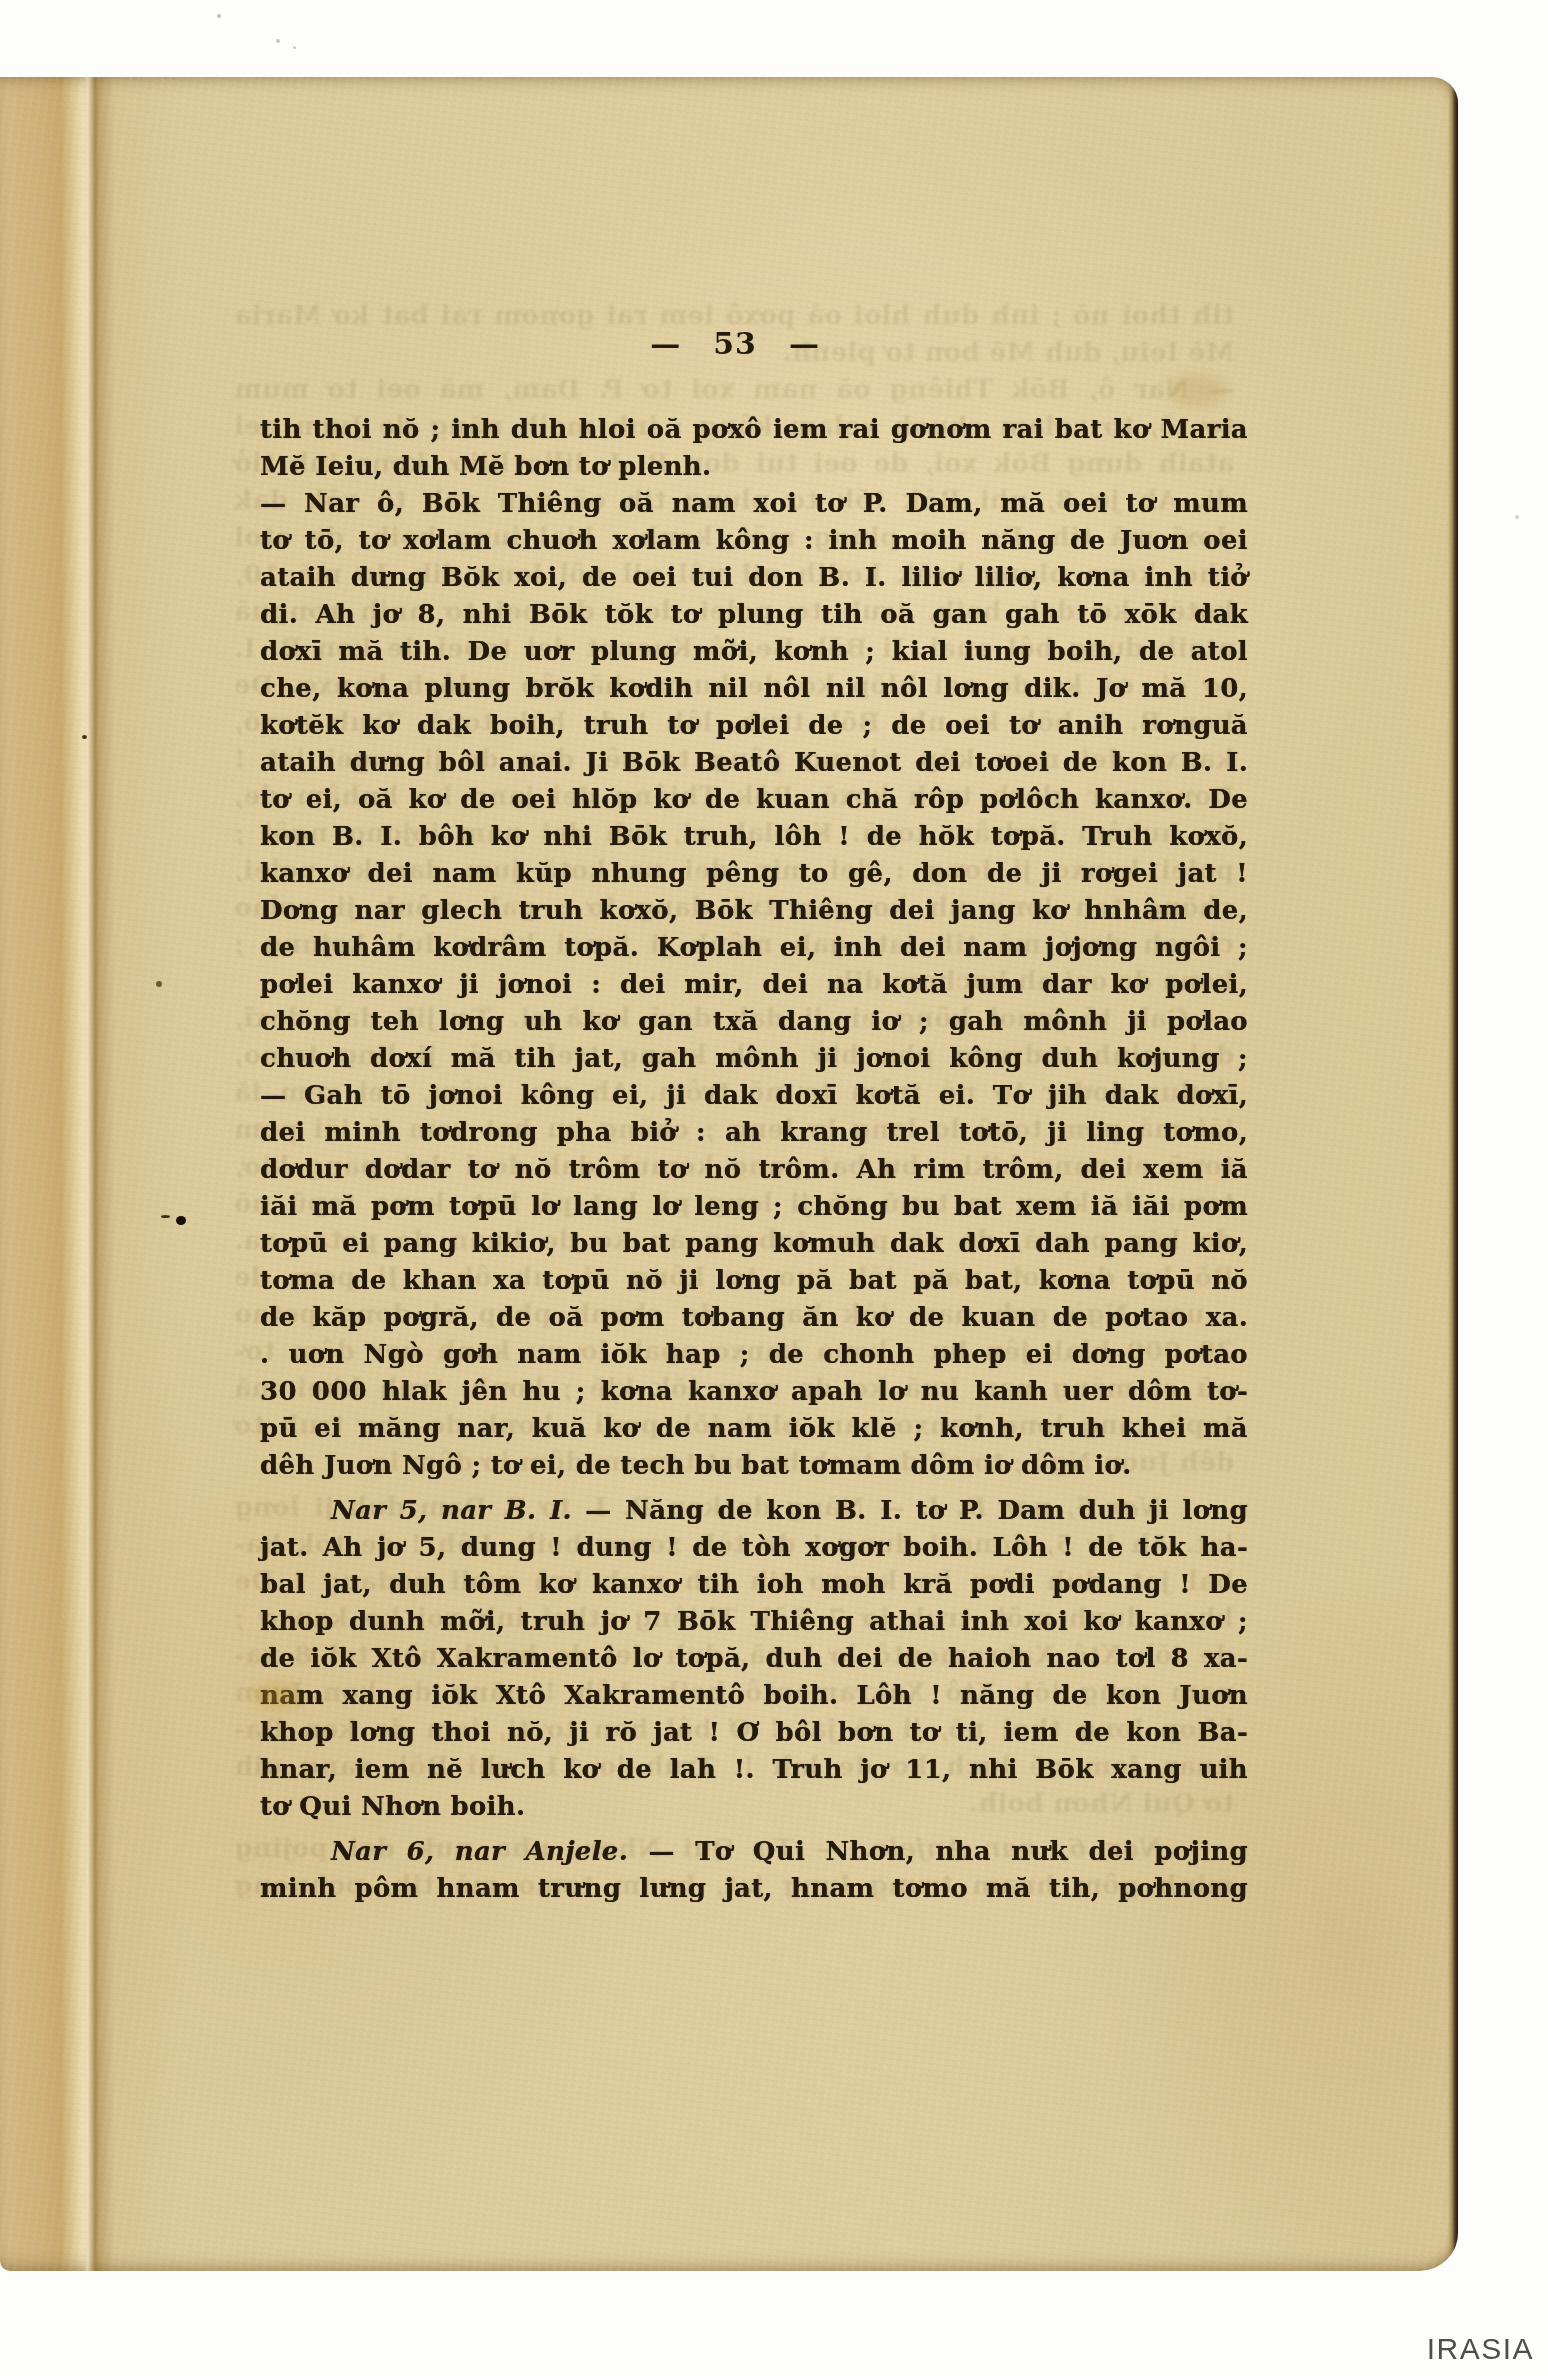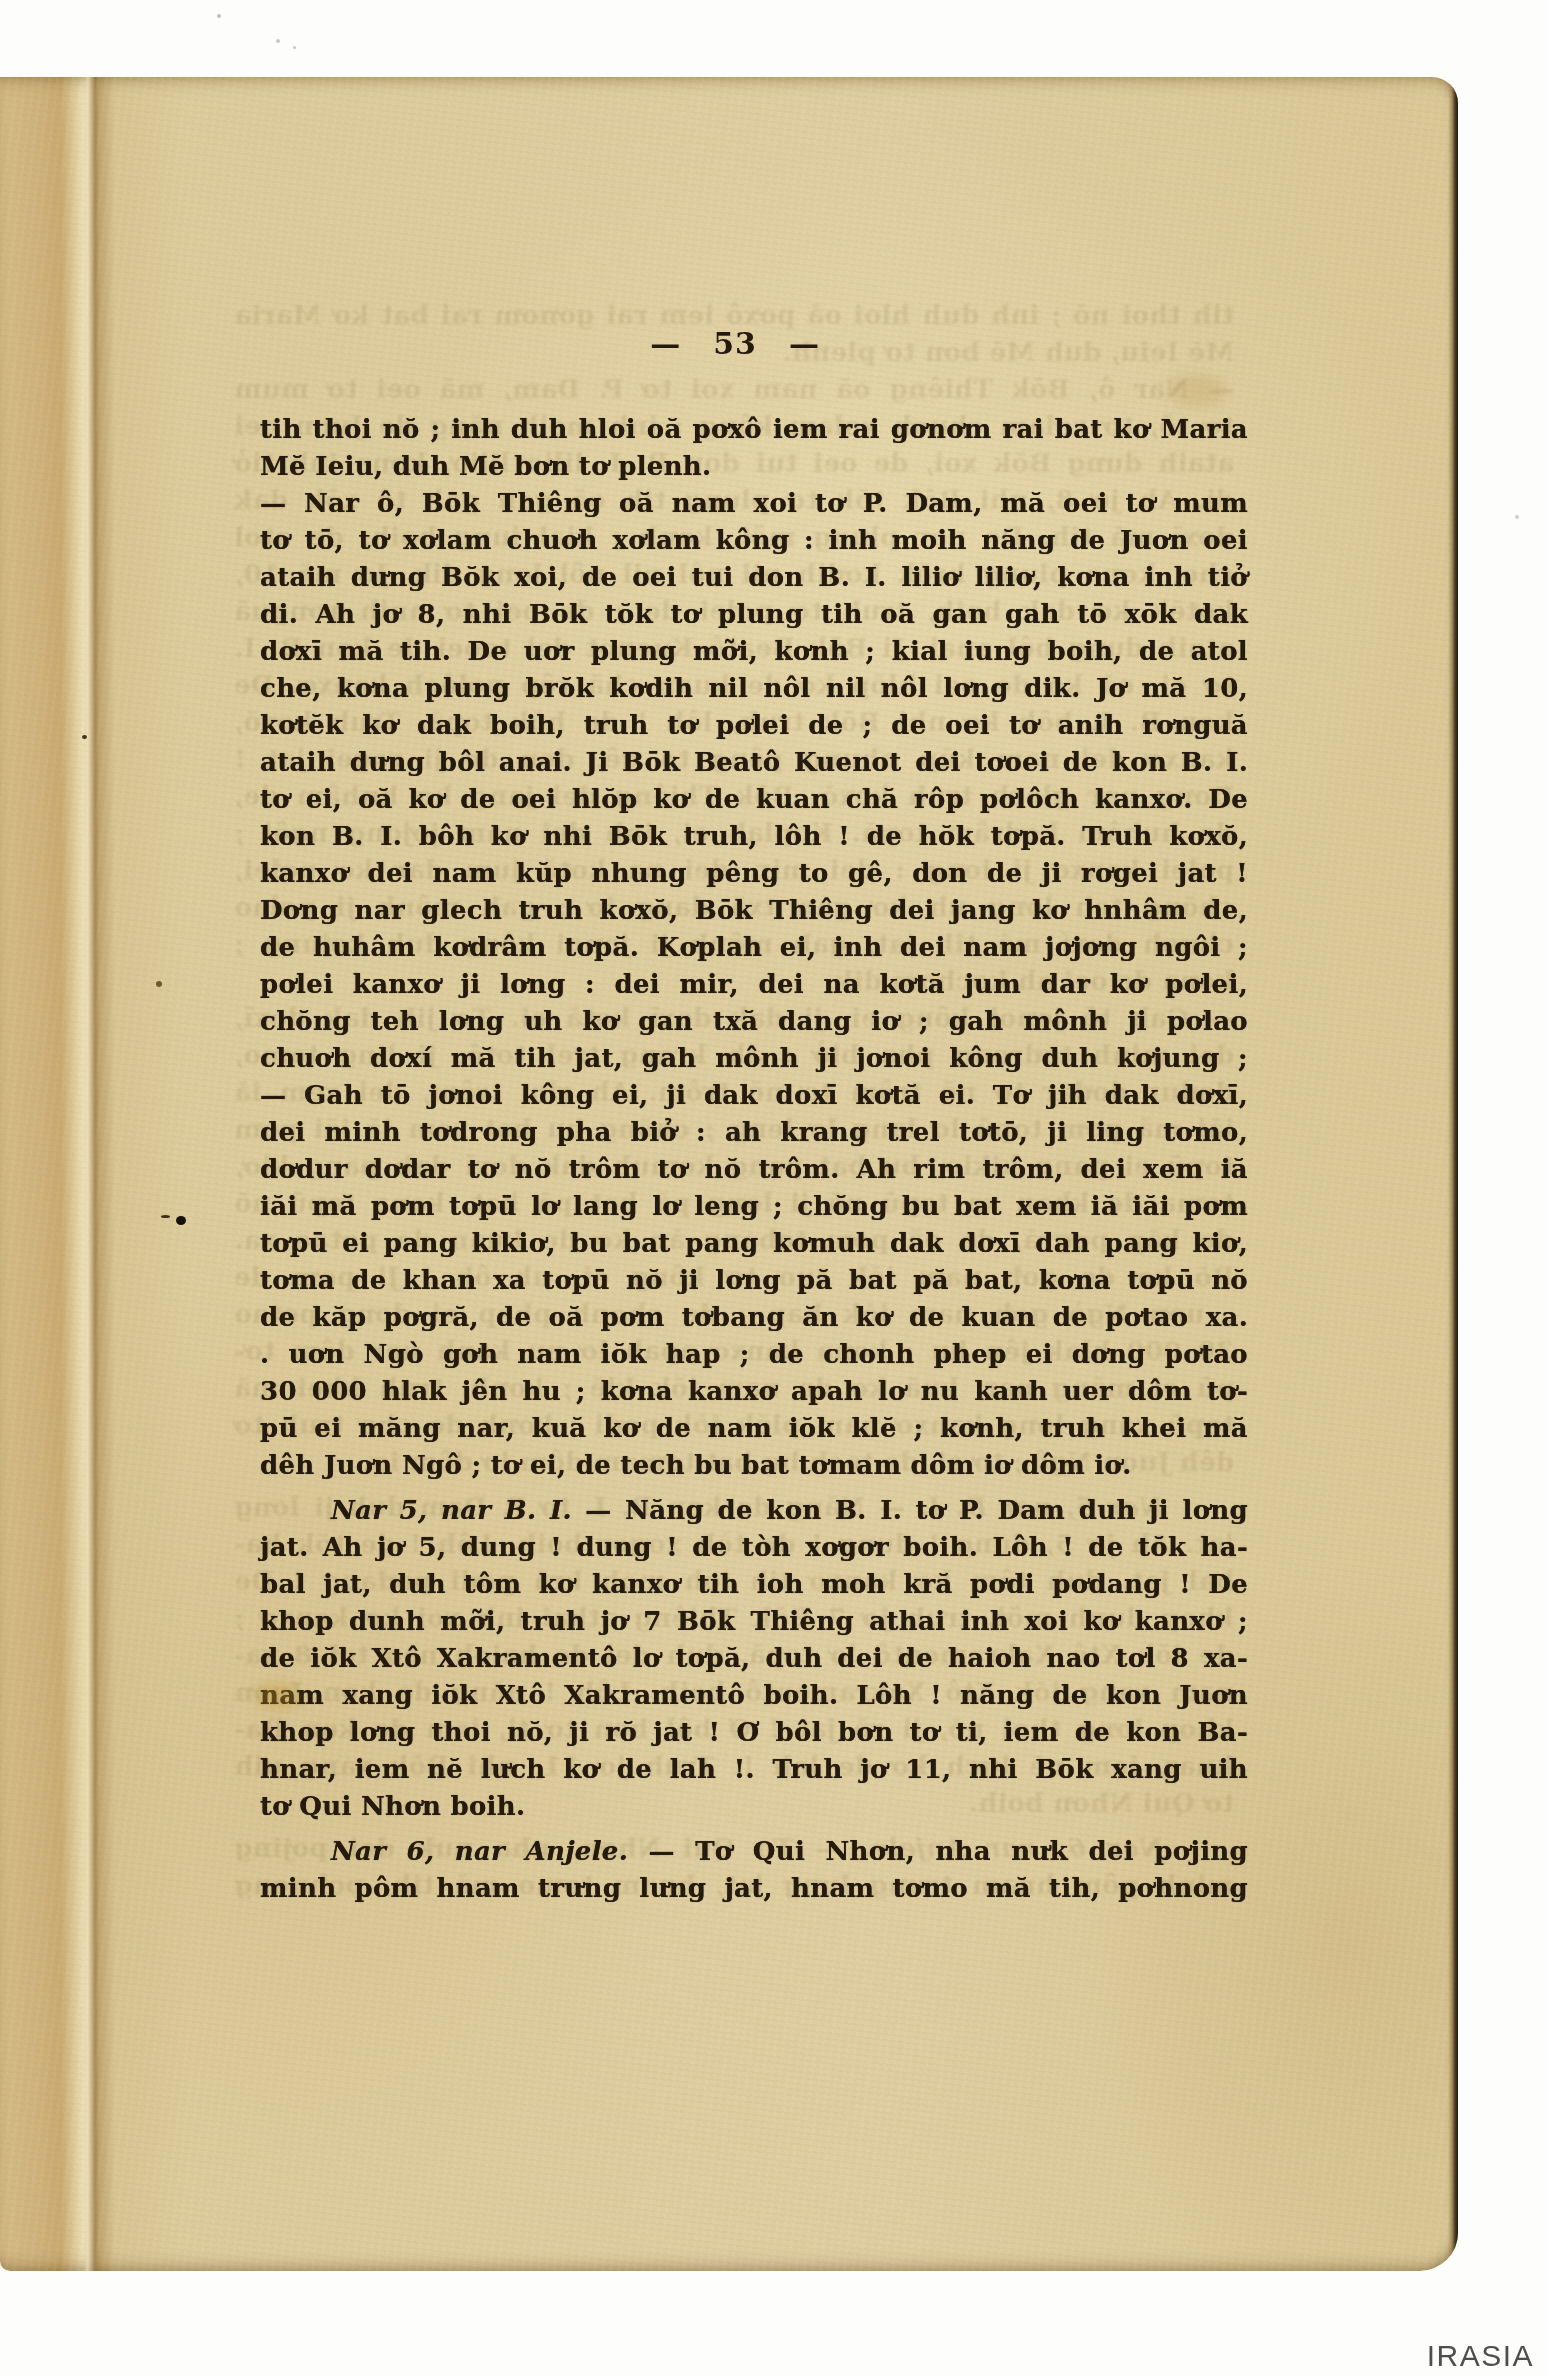--- a/index.html
+++ b/index.html
@@ -62,21 +62,21 @@
     position:absolute;left:234px;top:220px;width:1000px;
     transform:scale(-1,1);
     color:#6e5a26;opacity:.13;filter:blur(1.1px);
     pointer-events:none;
   }
   
   .speck{position:absolute;border-radius:50%;}
   .stain{position:absolute;border-radius:50%;filter:blur(6px);}
   
   .watermark{
-    position:absolute;right:14px;bottom:3px;
+    position:absolute;right:14px;bottom:10px;
     font-family:"Liberation Sans","DejaVu Sans",sans-serif;
     font-size:30px;color:#4e4e4e;letter-spacing:1.5px;
   }
 </style>
 </head>
 <body>
 
 <div class="page">
   <div class="gutter-crease"></div>
 
@@ -154,21 +154,21 @@
         <div class="line">di. Ah jơ 8, nhi Bōk tŏk tơ plung tih oă gan gah tō xōk dak</div>
         <div class="line">dơxī mă tih. De uơr plung mỡi, kơnh ; kial iung boih, de atol</div>
         <div class="line">che, kơna plung brŏk kơdih nil nôl nil nôl lơng dik. Jơ mă 10,</div>
         <div class="line">kơtĕk kơ dak boih, truh tơ pơlei de ; de oei tơ anih rơnguă</div>
         <div class="line">ataih dưng bôl anai. Ji Bōk Beatô Kuenot dei tơoei de kon B. I.</div>
         <div class="line">tơ ei, oă kơ de oei hlŏp kơ de kuan chă rôp pơlôch kanxơ. De</div>
         <div class="line">kon B. I. bôh kơ nhi Bōk truh, lôh ! de hŏk tơpă. Truh kơxŏ,</div>
         <div class="line">kanxơ dei nam kŭp nhung pêng to gê, don de ji rơgei jat !</div>
         <div class="line">Dơng nar glech truh kơxŏ, Bōk Thiêng dei jang kơ hnhâm de,</div>
         <div class="line">de huhâm kơdrâm tơpă. Kơplah ei, inh dei nam jơjơng ngôi ;</div>
-        <div class="line">pơlei kanxơ ji lơng : dei mir, dei na kơtă jum dar kơ pơlei,</div>
+        <div class="line">pơlei kanxơ ji jơnoi : dei mir, dei na kơtă jum dar kơ pơlei,</div>
         <div class="line">chŏng teh lơng uh kơ gan txă dang iơ ; gah mônh ji pơlao</div>
         <div class="line">chuơh dơxí mă tih jat, gah mônh ji jơnoi kông duh kơjung ;</div>
       </div>
       <div class="para">
         <div class="line">— Gah tō jơnoi kông ei, ji dak doxī kơtă ei. Tơ jih dak dơxī,</div>
         <div class="line">dei minh tơdrong pha biở : ah krang trel tơtō, ji ling tơmo,</div>
         <div class="line">dơdur dơdar tơ nŏ trôm tơ nŏ trôm. Ah rim trôm, dei xem iă</div>
         <div class="line">iăi mă pơm tơpū lơ lang lơ leng ; chŏng bu bat xem iă iăi pơm</div>
         <div class="line">tơpū ei pang kikiơ, bu bat pang kơmuh dak dơxī dah pang kiơ,</div>
         <div class="line">tơma de khan xa tơpū nŏ ji lơng pă bat pă bat, kơna tơpū nŏ</div>

